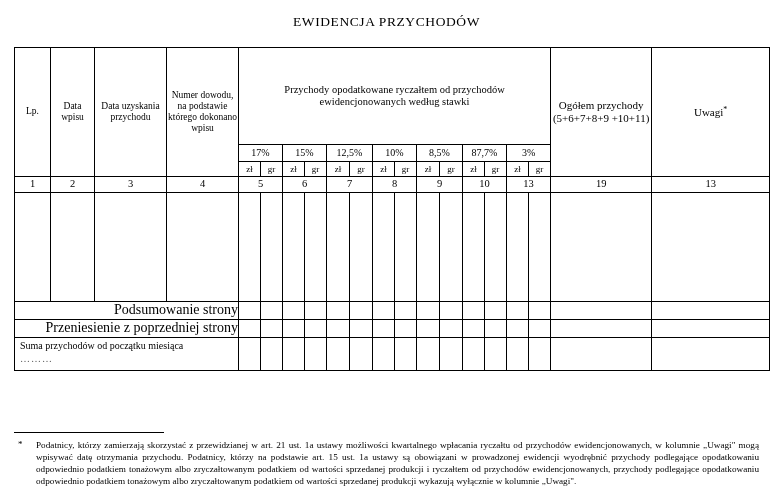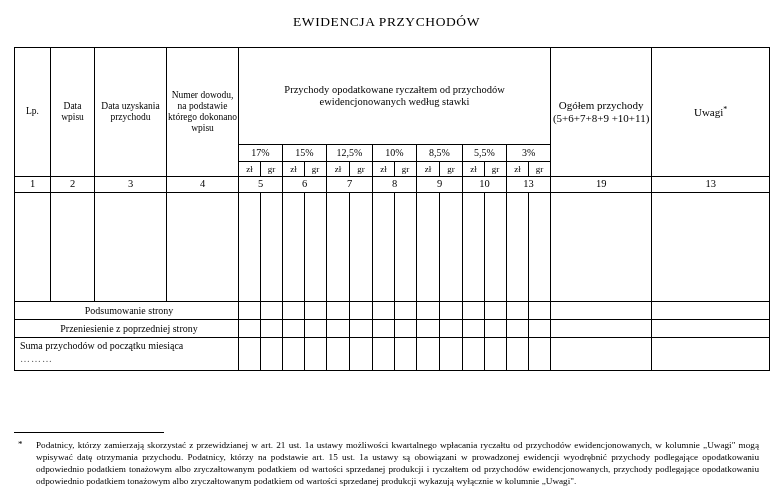--- a/index.html
+++ b/index.html
@@ -69,23 +69,23 @@
     font-weight: bold;
     font-size: 10.5px;
   }
   .blank-row td {
     height: 108px;
   }
   .sum-row td {
     height: 17px;
   }
   .sum-row td.label {
-    text-align: center;
+    text-align: right;
     padding-left: 5px !important;
-    font-size: 10px;
+    font-size: 14px;
     white-space: nowrap;
   }
   .sum-row td.label-tall {
     text-align: left;
     padding-left: 5px !important;
     font-size: 10px;
     height: 30px;
     vertical-align: top;
     padding-top: 2px !important;
   }
@@ -181,21 +181,21 @@
           <td class="hdr-main przychody-head" colspan="14">Przychody opodatkowane ryczałtem od przychodów ewidencjonowanych według stawki</td>
           <td class="hdr-main ogolem-head" rowspan="3">Ogółem przychody (5+6+7+8+9 +10+11)</td>
           <td class="hdr-main" rowspan="3"><span class="uwagi-head">Uwagi</span><sup>*</sup></td>
         </tr>
         <tr class="hdr-rate">
           <td colspan="2">17%</td>
           <td colspan="2">15%</td>
           <td colspan="2">12,5%</td>
           <td colspan="2">10%</td>
           <td colspan="2">8,5%</td>
-          <td colspan="2">5,5%</td>
+          <td colspan="2">87,7%</td>
           <td colspan="2">3%</td>
         </tr>
         <tr class="hdr-unit">
           <td>zł</td>
           <td>gr</td>
           <td>zł</td>
           <td>gr</td>
           <td>zł</td>
           <td>gr</td>
           <td>zł</td>

